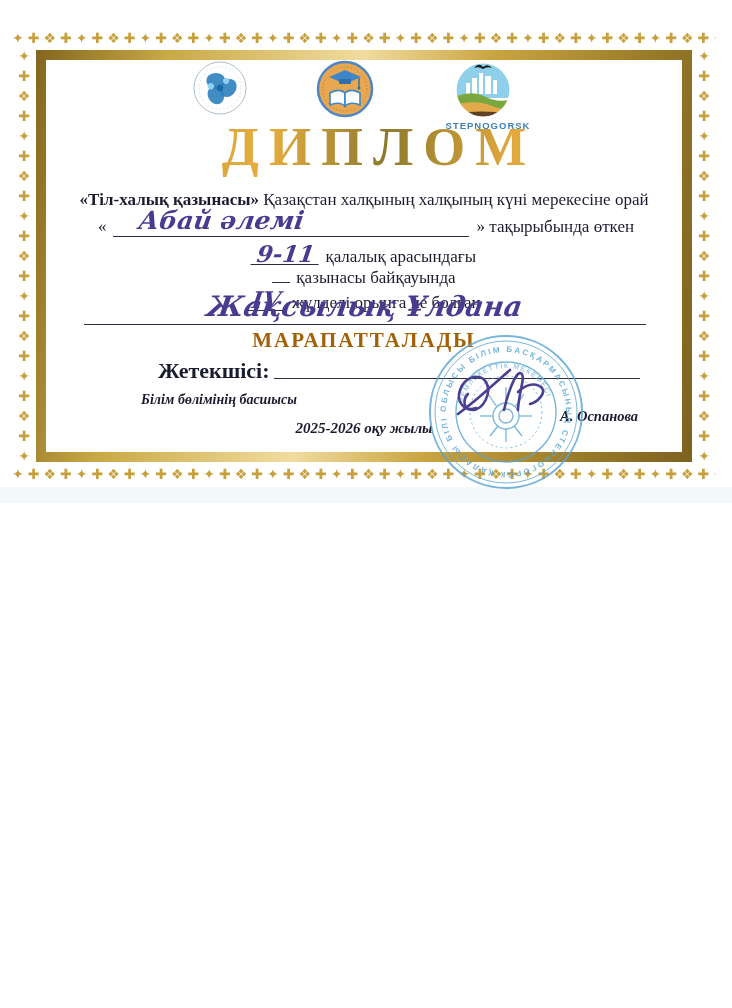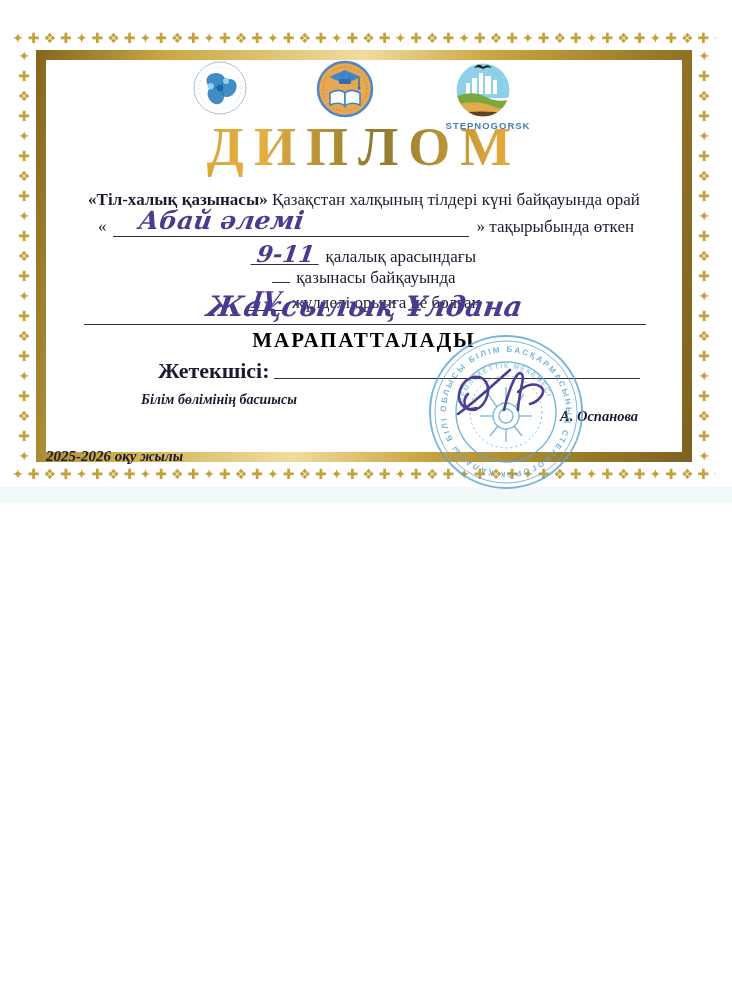--- a/index.html
+++ b/index.html
@@ -34,21 +34,21 @@
   
   .logo{position:absolute;}
   .logo-stepno-label{position:absolute;left:392px;top:60px;width:100px;text-align:center;
         font-family:"Liberation Sans",sans-serif;font-weight:bold;font-size:9.5px;
         letter-spacing:1px;color:#3f7fb5;}
 
   .title{position:absolute;left:0;top:56px;width:100%;text-align:center;
          font-size:54px;font-weight:bold;letter-spacing:10px;
          background:linear-gradient(93deg,#7d661f 0%,#caa23c 16%,#e7ad3f 34%,
                     #8d7a2e 52%,#e2a93c 72%,#b08a2c 88%,#8d6f22 100%);
-         -webkit-background-clip:text;background-clip:text;color:transparent;
+         -webkit-background-clip:text;background-clip:text;color:transparent;padding-left:15px;
          -webkit-text-fill-color:transparent;}
 
   .line1{position:absolute;left:0;top:130px;width:100%;text-align:center;font-size:17px;}
   .line1 b{font-weight:bold;text-align:center;}
 
   .hand{font-family:"DejaVu Serif",serif;font-style:italic;font-weight:bold;color:#473c90;
         display:inline-block;transform:skewX(-8deg);}
 
   .theme-row{position:absolute;left:52px;top:150px;right:28px;display:flex;
              align-items:flex-end;font-size:17px;}
@@ -65,32 +65,32 @@
   .hand-sm{font-size:23px;border-bottom:1.5px solid #2e2e40;padding:0 5px;line-height:20px;}
   .dash-blank{display:inline-block;width:18px;border-bottom:1.5px solid #2e2e40;
               vertical-align:baseline;margin-right:6px;}
   .gap{display:inline-block;width:6px;}
 
   .name-line{position:absolute;left:38px;right:36px;top:232px;height:32px;
              border-bottom:1.5px solid #2e2e40;text-align:center;}
   .name-hand{font-size:28px;position:relative;top:-2px;white-space:nowrap;}
 
   .awarded{position:absolute;left:0;top:268px;width:100%;text-align:center;
-           font-size:21px;font-weight:bold;letter-spacing:2px;color:#000000;}
+           font-size:21px;font-weight:bold;letter-spacing:2px;color:#a16207;}
 
   .sup-label{position:absolute;left:112px;top:298px;font-size:22px;font-weight:bold;}
   .sup-line{position:absolute;left:228px;right:42px;top:300px;height:18px;
             border-bottom:1.3px solid #2e2e40;}
 
   .head-label{position:absolute;left:64px;top:332px;font-size:14px;font-weight:bold;
               font-style:italic;margin-left:31px;}
   .signer-name{position:absolute;left:514px;top:348px;font-size:14.5px;font-weight:bold;
                font-style:italic;}
-  .year{position:absolute;left:0;top:360px;width:100%;font-size:15px;
-        font-weight:bold;font-style:italic;margin-top:28px;}
+  .year{position:absolute;left:0;top:360px;width:100%;text-align:center;font-size:15px;
+        font-weight:bold;font-style:italic;}
 
   
   .stamp{position:absolute;left:414px;top:306px;width:160px;height:160px;opacity:0.82;z-index:3;}
   .signature{position:absolute;left:434px;top:338px;width:126px;height:70px;z-index:4;}
 </style>
 </head>
 <body>
 
 <div class="page">
   <div class="scan-edge"></div>
@@ -166,21 +166,21 @@
               <path d="M-4,47 Q22,38 40,46 Q54,52 66,46 L66,62 L-4,62 Z" fill="#e3aa4b"></path>
               <path d="M-4,55 Q28,48 66,55 L66,62 L-4,62 Z" fill="#5f4123"></path>
             </g>
             <circle cx="31" cy="30" r="27" fill="none" stroke="#ffffff" stroke-width="1.2"></circle>
           </svg>
           <div class="logo-stepno-label">STEPNOGORSK</div>
 
           <div class="title">ДИПЛОМ</div>
 
           <div class="line1">
-            <b>«Тіл-халық қазынасы»</b><span> Қазақстан халқының тілдері күні байқауында орай</span>
+            <b>«Тіл-халық қазынасы»</b><span> Қазақстан халқының халқының күні мерекесіне орай</span>
           </div>
 
           <div class="theme-row">
             <span class="theme-q">«</span>
             <span class="theme-blank">
               <span class="hand theme-hand">Абай әлемі</span>
             </span>
             <span class="theme-suffix">» тақырыбында өткен</span>
           </div>
 

